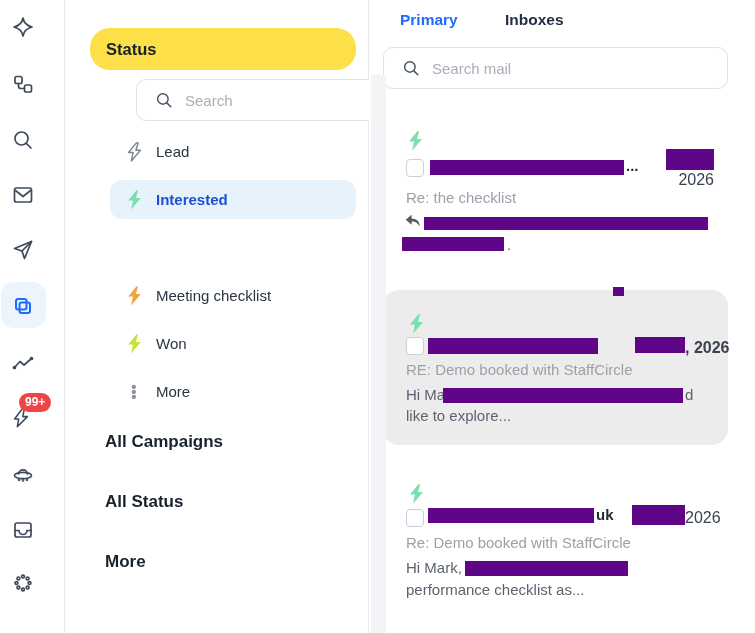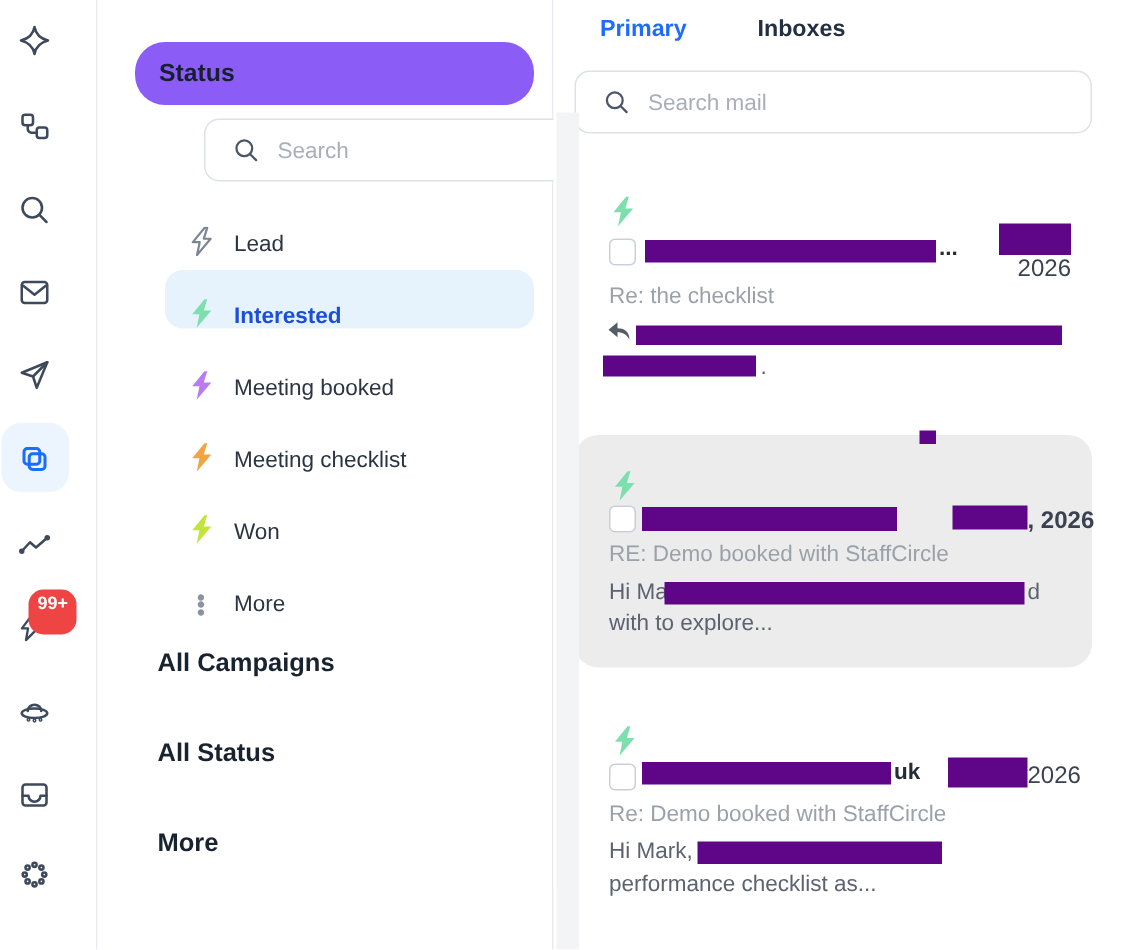--- a/index.html
+++ b/index.html
@@ -10,34 +10,34 @@
   }
 
   
   #rail { position:absolute; left:0; top:0; width:65px; height:633px; background:#fff; border-right:1px solid #e8eaef; }
   .rail-item { position:absolute; left:10px; width:26px; height:26px; display:flex; align-items:center; justify-content:center; cursor:pointer; }
   .rail-item svg { stroke:#3e4a5c; fill:none; stroke-width:1.7; stroke-linecap:round; stroke-linejoin:round; }
   #rail-selected-bg { position:absolute; left:1px; top:282px; width:45px; height:46px; background:#ecf4fd; border-radius:13px; }
   .rail-copy svg { stroke:#1a6dff; stroke-width:2; }
   #rail-badge {
     position:absolute; left:19px; top:393px; background:#ee4444; color:#fff;
-    font-size:12px; font-weight:700; padding:2px 6px 14px; border-radius:10px; z-index:3;
+    font-size:12px; font-weight:700; padding:2px 6px 3px; border-radius:10px; z-index:3;
   }
 
   
   #sidebar { position:absolute; left:65px; top:0; width:304px; height:633px; background:#fff; border-right:1px solid #e8eaef; }
-  #status-title-box { position:absolute; left:25px; top:28px; width:266px; height:42px; background:#8b5cf6; border-radius:20px; }
+  #status-title-box { position:absolute; left:25px; top:28px; width:266px; height:42px; background:#fde047; border-radius:20px; }
   #status-title { position:absolute; left:16px; top:0; line-height:42px; font-size:16.5px; font-weight:700; color:#16202e; }
   .search-box { position:absolute; display:flex; align-items:center; background:#fff; border:1px solid #dde1e8; border-radius:10px; }
   #sidebar-search { left:45px; top:79px; width:246px; height:42px;margin-left:26px; }
   .search-box svg { flex:0 0 auto; margin-left:18px; stroke:#4a5568; fill:none; stroke-width:2; stroke-linecap:round; }
   .search-box input { border:none; outline:none; background:transparent; font-family:"Liberation Sans", sans-serif; font-size:15px; color:#333; margin-left:12px; width:70%; }
   .search-box input::placeholder { color:#a9aeb8; }
 
-  .status-row { position:absolute; left:45px; width:246px; height:39px; display:flex; align-items:flex-end; cursor:pointer; }
+  .status-row { position:absolute; left:45px; width:246px; height:39px; display:flex; align-items:center; cursor:pointer; }
   .status-row .s-icon { width:16px; margin-left:16px; display:flex; justify-content:center; }
   .status-row .s-label { margin-left:14px; font-size:15px; color:#2a3442; }
   #row-interested { background:#e7f3fc; border-radius:12px; }
   #row-interested .s-label { font-weight:700; color:#1d4ed8; }
   .more-dots { color:#8b93a2; font-size:15px; font-weight:700; letter-spacing:0; line-height:5px; text-align:center; }
 
   .side-section { position:absolute; left:40px; font-size:17px; font-weight:700; color:#19222f; cursor:pointer; }
 
   
   #main { position:absolute; left:369px; top:0; width:386px; height:593px; background:#fff; }
@@ -166,28 +166,20 @@
 
   <div class="status-row" id="row-interested" style="top:180px">
     <span class="s-icon">
       <svg width="15" height="20" viewBox="0 0 16 22" fill="#7ddfae">
           <path d="M10 0.5 L1 11.5 H6.3 L4.3 21.5 L15 8.8 H9.5 L12 0.5 Z"></path>
         </svg>
     </span>
     <span class="s-label">Interested</span>
   </div>
 
-  <div class="status-row" style="top:228px">
-    <span class="s-icon">
-      <svg width="15" height="20" viewBox="0 0 16 22" fill="#b97cf0">
-          <path d="M10 0.5 L1 11.5 H6.3 L4.3 21.5 L15 8.8 H9.5 L12 0.5 Z"></path>
-        </svg>
-    </span>
-    <span class="s-label">Meeting booked</span>
-  </div>
 
   <div class="status-row" style="top:276px">
     <span class="s-icon">
       <svg width="15" height="20" viewBox="0 0 16 22" fill="#f2a443">
           <path d="M10 0.5 L1 11.5 H6.3 L4.3 21.5 L15 8.8 H9.5 L12 0.5 Z"></path>
         </svg>
     </span>
     <span class="s-label">Meeting checklist</span>
   </div>
 
@@ -253,21 +245,21 @@
         </svg>
     </span>
     <span class="checkbox" style="left:37px; top:337px"></span>
     <span class="redact" style="left:59px; top:338px; width:170px; height:16px"></span>
     <span class="redact" style="left:266px; top:337px; width:50px; height:16px"></span>
     <span class="mail-date" style="left:316px; top:339px; font-weight:700">, 2026</span>
     <span class="mail-subject" style="left:37px; top:361px">RE: Demo booked with StaffCircle</span>
     <span class="mail-preview" style="left:37px; top:386px">Hi Mark,</span>
     <span class="redact" style="left:74px; top:388px; width:240px; height:15px"></span>
     <span class="mail-preview" style="left:316px; top:386px">d</span>
-    <span class="mail-preview" style="left:37px; top:407px">with to explore...</span>
+    <span class="mail-preview" style="left:37px; top:407px">like to explore...</span>
   </div>
 
   <div>
     <span class="mail-bolt" style="left:40px; top:483px">
       <svg width="15" height="22" viewBox="0 0 16 22" fill="#7ddfae">
           <path d="M10 0.5 L1 11.5 H6.3 L4.3 21.5 L15 8.8 H9.5 L12 0.5 Z"></path>
         </svg>
     </span>
     <span class="checkbox" style="left:37px; top:509px"></span>
     <span class="redact" style="left:59px; top:508px; width:166px; height:15px"></span>

